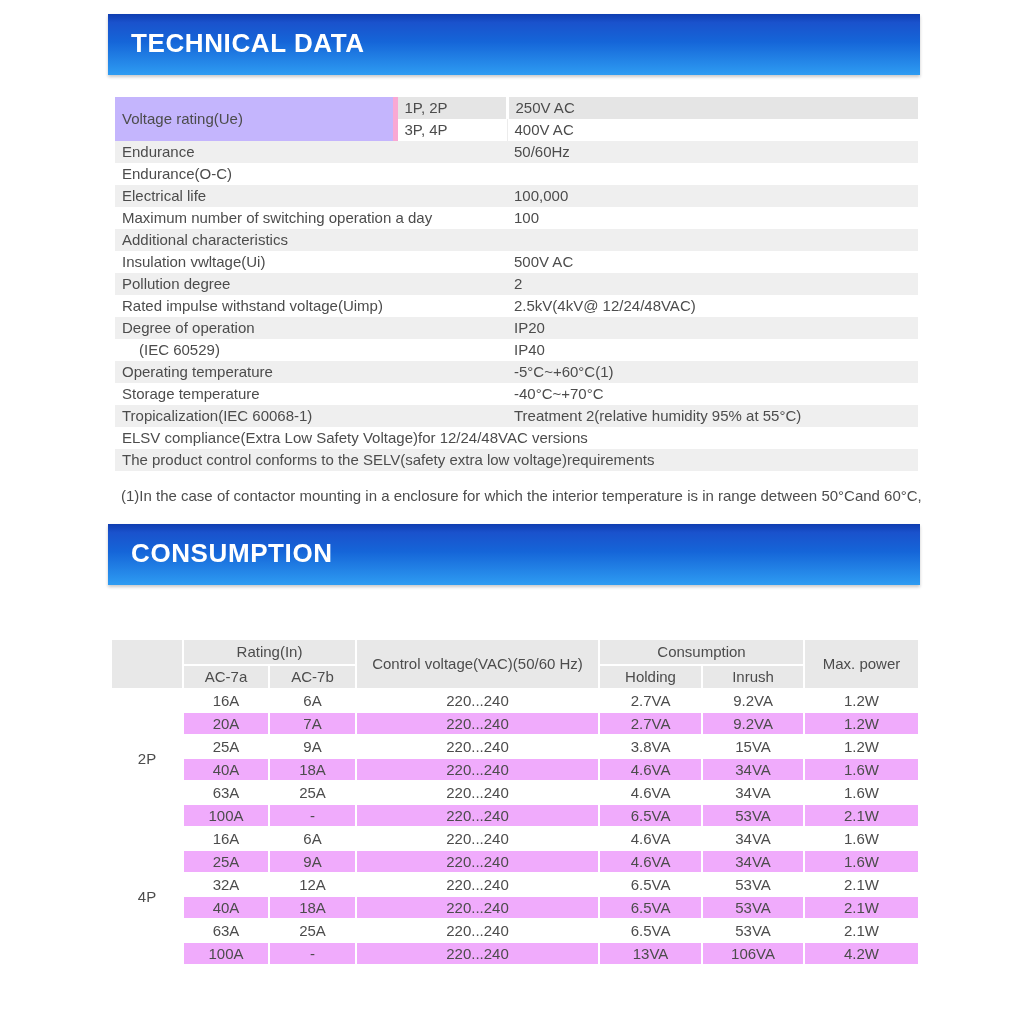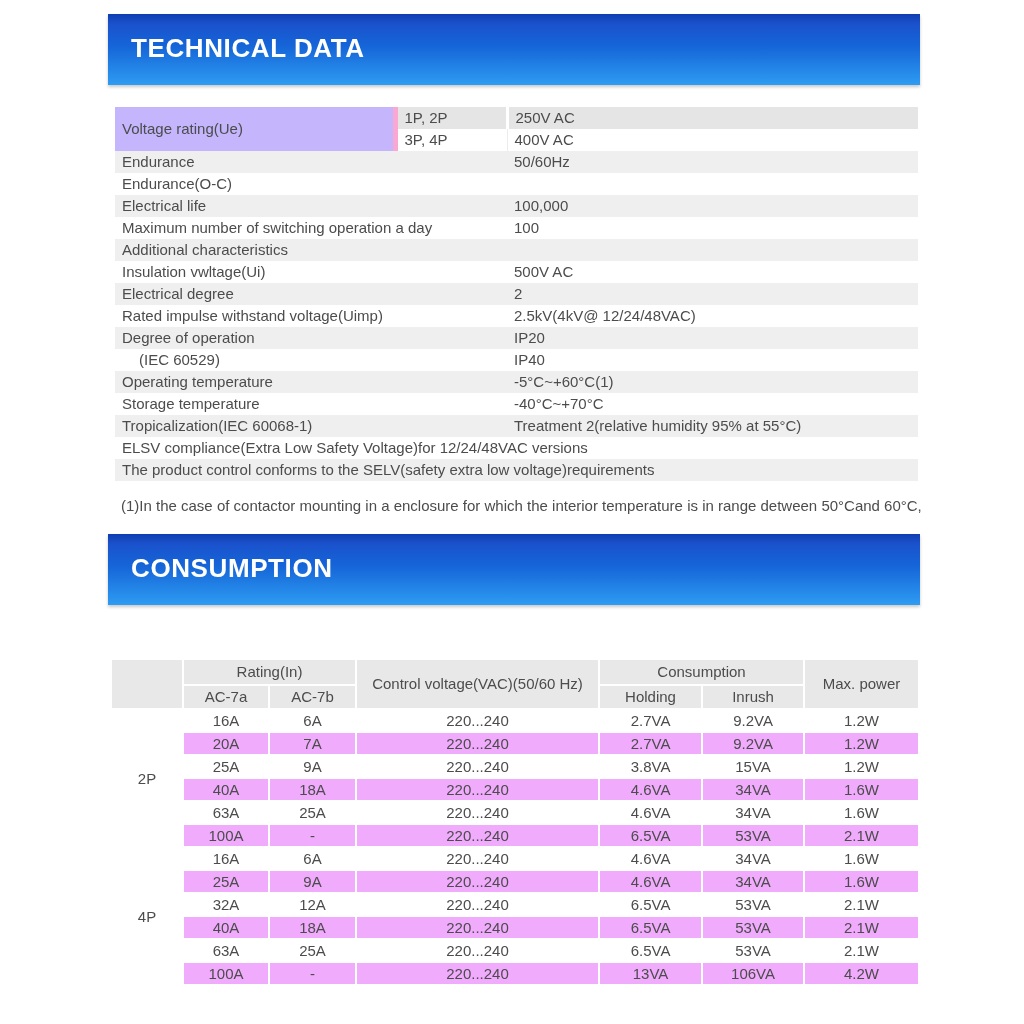--- a/index.html
+++ b/index.html
@@ -8,21 +8,21 @@
     background:#ffffff;
     font-family:"Liberation Sans", sans-serif;
     color:#4c4c4c;
     -webkit-font-smoothing:antialiased;
   }
   .page{position:relative;width:1024px;height:1024px;overflow:hidden;}
 
   
   .band{
     margin-left:108px;
-    width:812px;height:71px;
+    width:812px;height:61px;
     background:linear-gradient(180deg,#0f3db0 0%,#1a52cc 14%,#1565d8 45%,#2e9cf2 100%);
     box-shadow:0 2px 3px rgba(0,0,0,0.22);
     display:flex;align-items:center;
     box-sizing:border-box;
   }
   .band h1{
     margin:0;padding:0 0 2px 23px;
     font-size:26px;font-weight:bold;letter-spacing:0.6px;
     color:#ffffff;
   }
@@ -120,21 +120,21 @@
       </tr>
       <tr>
         <td colspan="2">Additional characteristics</td>
         <td></td>
       </tr>
       <tr>
         <td colspan="2">Insulation vwltage(Ui)</td>
         <td>500V AC</td>
       </tr>
       <tr>
-        <td colspan="2">Electrical degree</td>
+        <td colspan="2">Pollution degree</td>
         <td>2</td>
       </tr>
       <tr>
         <td colspan="2">Rated impulse withstand voltage(Uimp)</td>
         <td>2.5kV(4kV@ 12/24/48VAC)</td>
       </tr>
       <tr>
         <td colspan="2">Degree of operation</td>
         <td>IP20</td>
       </tr>

